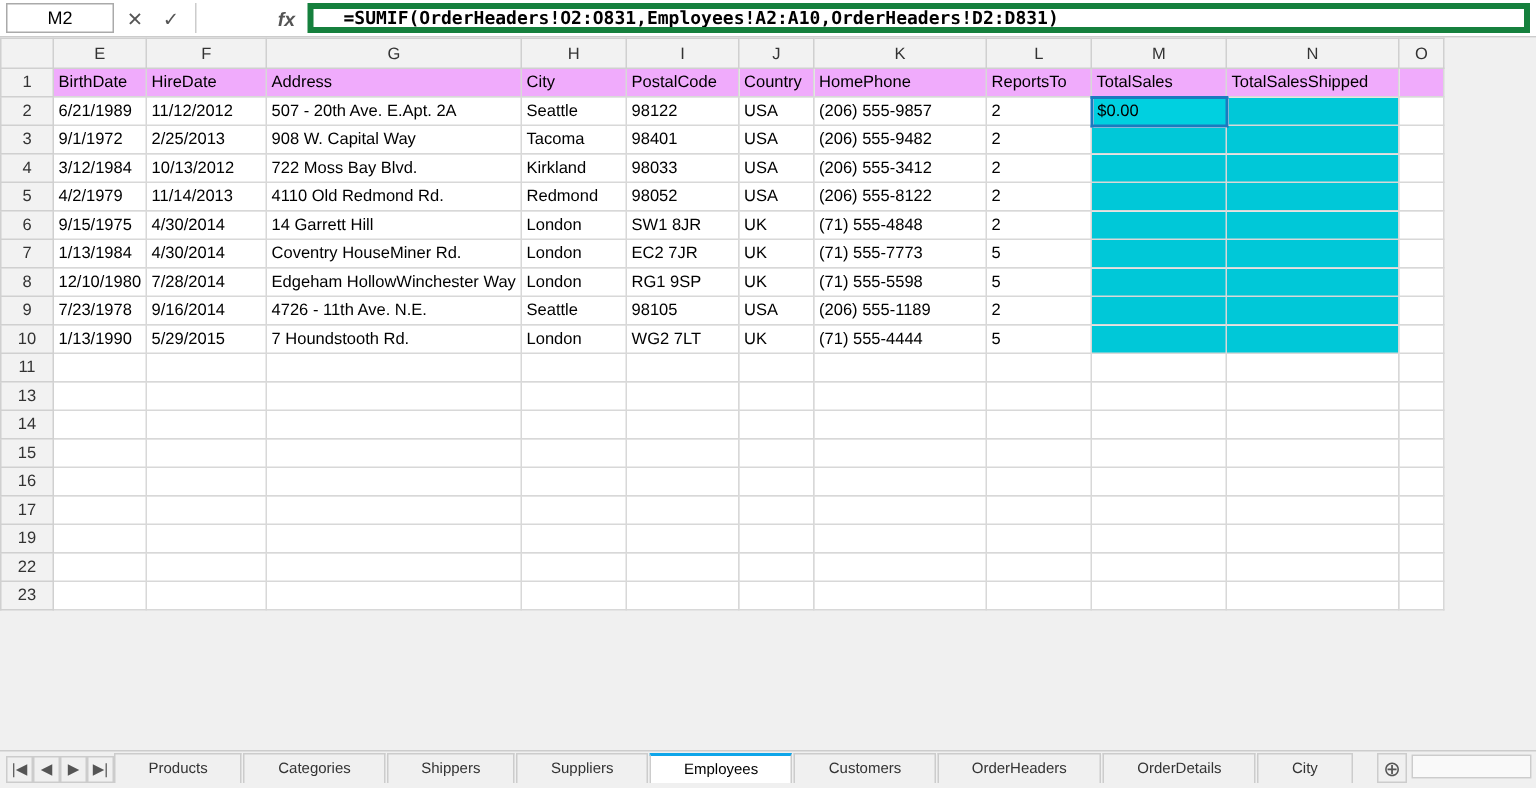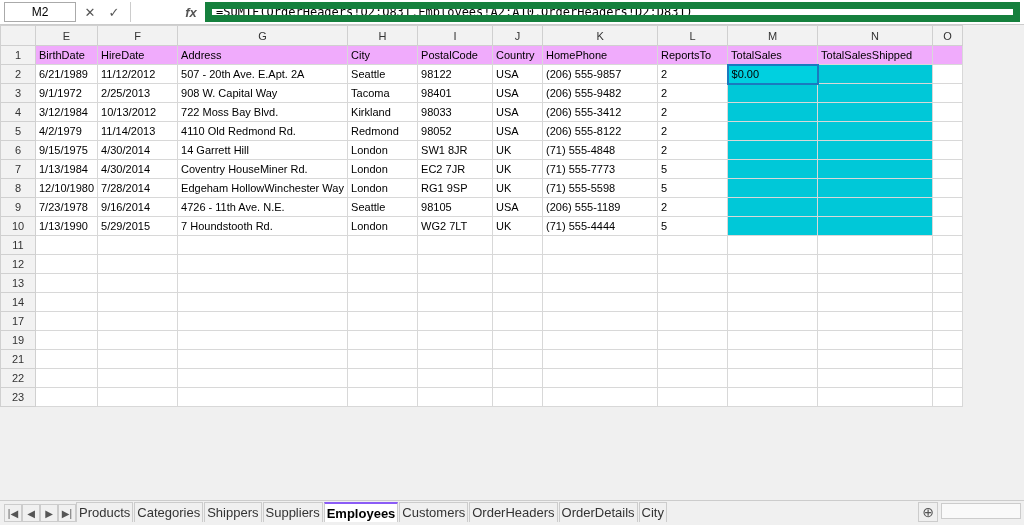--- a/index.html
+++ b/index.html
@@ -29,25 +29,26 @@
       border: none;
       background: none;
       cursor: pointer;
       font-size: 13px;
       color: #555;
       display: flex; align-items: center; justify-content: center;
     }
     .formula-divider { width: 1px; height: 20px; background: #ccc; margin: 0 2px; }
     .formula-input {
       flex: 1;
-      border: 7px solid #15803d;
+      border: 4px solid #15803d;
       height: 20px;
       font-size: 12px;
-      padding: 0 4px;
+      padding: 0 20px;
       font-family: monospace;
+      font-weight: bold;
     }
 
     
     .spreadsheet-wrapper {
       display: flex;
       flex-direction: column;
       height: calc(525px - 28px - 22px);
       overflow: hidden;
     }
 
@@ -124,37 +125,37 @@
       width: 18px;
       height: 18px;
       border: 1px solid #ccc;
       background: #f0f0f0;
       cursor: pointer;
       font-size: 10px;
       color: #555;
       display: flex; align-items: center; justify-content: center;
     }
     .sheet-tab {
-      padding: 2px 2px;
+      padding: 2px 22px;
       height: 20px;
       border: 1px solid #ccc;
       border-bottom: none;
       background: #f0f0f0;
-      font-size: 13px;
+      font-size: 10px;
       cursor: pointer;
       white-space: nowrap;
       display: flex; align-items: center;
       margin-right: 1px;
       color: #333;
     }
     .sheet-tab.active {
       background: #fff;
-      border-top: 2px solid #8b5cf6;
+      border-top: 2px solid #0ea5e9;
       color: #000;
-      font-weight: bold;
+      font-weight: normal;
     }
     .tab-spacer { flex: 1; }
     .add-sheet-btn {
       width: 20px; height: 20px;
       border: 1px solid #ccc;
       background: #f0f0f0;
       cursor: pointer;
       font-size: 14px;
       display: flex; align-items: center; justify-content: center;
       color: #555;
@@ -341,34 +342,20 @@
             <td class="cell w-h"></td>
             <td class="cell w-i"></td>
             <td class="cell w-j"></td>
             <td class="cell w-k"></td>
             <td class="cell w-l"></td>
             <td class="cell w-m"></td>
             <td class="cell w-n"></td>
             <td class="cell w-o"></td>
           </tr>
           <tr>
-            <td class="row-header">12</td>
-            <td class="cell w-e"></td>
-            <td class="cell w-f"></td>
-            <td class="cell w-g"></td>
-            <td class="cell w-h"></td>
-            <td class="cell w-i"></td>
-            <td class="cell w-j"></td>
-            <td class="cell w-k"></td>
-            <td class="cell w-l"></td>
-            <td class="cell w-m"></td>
-            <td class="cell w-n"></td>
-            <td class="cell w-o"></td>
-          </tr>
-          <tr>
             <td class="row-header">13</td>
             <td class="cell w-e"></td>
             <td class="cell w-f"></td>
             <td class="cell w-g"></td>
             <td class="cell w-h"></td>
             <td class="cell w-i"></td>
             <td class="cell w-j"></td>
             <td class="cell w-k"></td>
             <td class="cell w-l"></td>
             <td class="cell w-m"></td>
@@ -383,49 +370,63 @@
             <td class="cell w-h"></td>
             <td class="cell w-i"></td>
             <td class="cell w-j"></td>
             <td class="cell w-k"></td>
             <td class="cell w-l"></td>
             <td class="cell w-m"></td>
             <td class="cell w-n"></td>
             <td class="cell w-o"></td>
           </tr>
           <tr>
+            <td class="row-header">15</td>
+            <td class="cell w-e"></td>
+            <td class="cell w-f"></td>
+            <td class="cell w-g"></td>
+            <td class="cell w-h"></td>
+            <td class="cell w-i"></td>
+            <td class="cell w-j"></td>
+            <td class="cell w-k"></td>
+            <td class="cell w-l"></td>
+            <td class="cell w-m"></td>
+            <td class="cell w-n"></td>
+            <td class="cell w-o"></td>
+          </tr>
+          <tr>
+            <td class="row-header">16</td>
+            <td class="cell w-e"></td>
+            <td class="cell w-f"></td>
+            <td class="cell w-g"></td>
+            <td class="cell w-h"></td>
+            <td class="cell w-i"></td>
+            <td class="cell w-j"></td>
+            <td class="cell w-k"></td>
+            <td class="cell w-l"></td>
+            <td class="cell w-m"></td>
+            <td class="cell w-n"></td>
+            <td class="cell w-o"></td>
+          </tr>
+          <tr>
             <td class="row-header">17</td>
             <td class="cell w-e"></td>
             <td class="cell w-f"></td>
             <td class="cell w-g"></td>
             <td class="cell w-h"></td>
             <td class="cell w-i"></td>
             <td class="cell w-j"></td>
             <td class="cell w-k"></td>
             <td class="cell w-l"></td>
             <td class="cell w-m"></td>
             <td class="cell w-n"></td>
             <td class="cell w-o"></td>
           </tr>
           <tr>
             <td class="row-header">19</td>
-            <td class="cell w-e"></td>
-            <td class="cell w-f"></td>
-            <td class="cell w-g"></td>
-            <td class="cell w-h"></td>
-            <td class="cell w-i"></td>
-            <td class="cell w-j"></td>
-            <td class="cell w-k"></td>
-            <td class="cell w-l"></td>
-            <td class="cell w-m"></td>
-            <td class="cell w-n"></td>
-            <td class="cell w-o"></td>
-          </tr>
-          <tr>
-            <td class="row-header">21</td>
             <td class="cell w-e"></td>
             <td class="cell w-f"></td>
             <td class="cell w-g"></td>
             <td class="cell w-h"></td>
             <td class="cell w-i"></td>
             <td class="cell w-j"></td>
             <td class="cell w-k"></td>
             <td class="cell w-l"></td>
             <td class="cell w-m"></td>
             <td class="cell w-n"></td>

